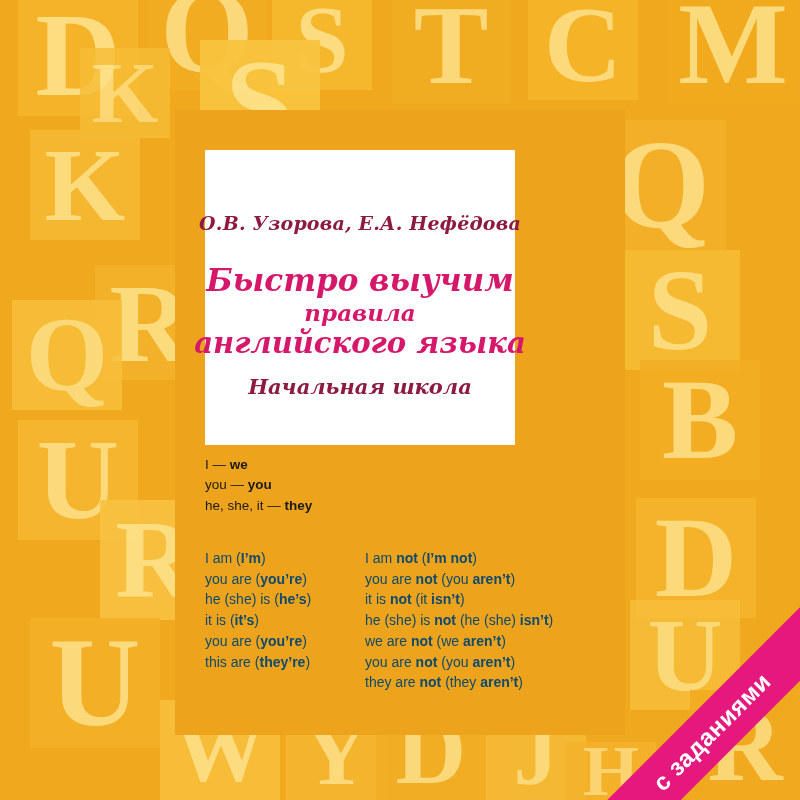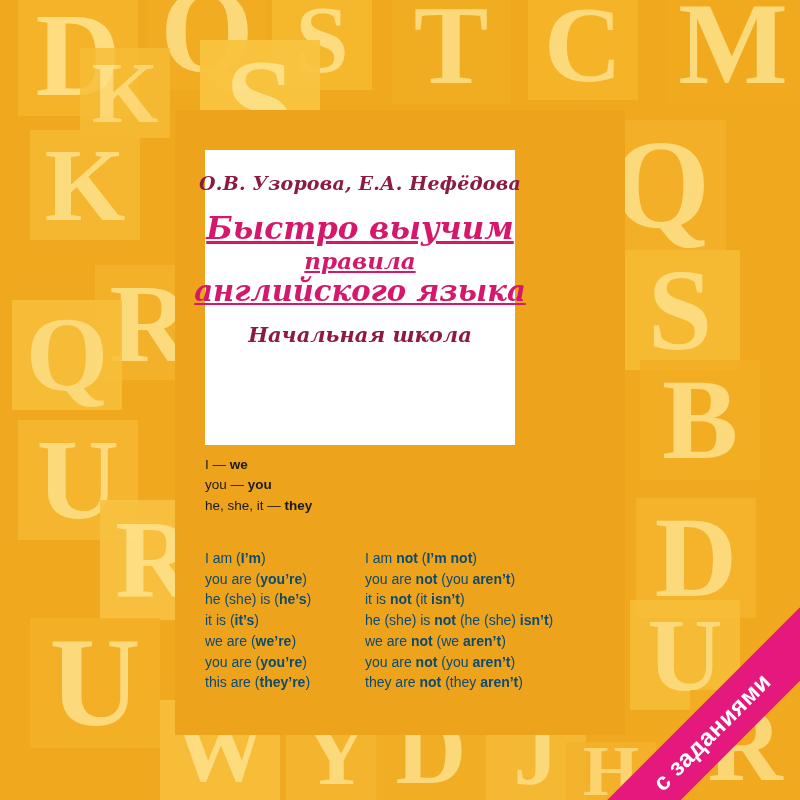--- a/index.html
+++ b/index.html
@@ -66,33 +66,33 @@
   }
 
   .authors {
     font-family: "DejaVu Serif", serif;
     font-style: italic;
     font-weight: 700;
     font-size: 19px;
     color: #8c1b3f;
     letter-spacing: 0.2px;
     white-space: nowrap;
+    margin-top: 40px;
   }
 
   .main-title {
-    margin-top: 16px;
+    margin-top: 28px;
     text-align: center;
     font-family: "DejaVu Serif", serif;
     font-style: italic;
     font-weight: 700;
     font-size: 30px;
     line-height: 1.18;
     color: #d6186b;
     padding: 0 8px;
-    text-decoration: underline;
   }
   .main-title .line { display: block; white-space: nowrap; }
   .main-title .line.l1 { font-size: 31px; }
   .main-title .line.l2 { font-size: 23px; }
   .main-title .line.l3 { font-size: 29px; }
 
   .subtitle {
     margin-top: 14px;
     font-family: "DejaVu Serif", serif;
     font-style: italic;
@@ -212,21 +212,20 @@
         </div>
     </div>
   </div>
 
   <div class="grammar-block-2">
     <div class="gb2-left" id="aff-col">
         <div class="ln"><span>I am (</span><span class="b">I’m</span><span>)</span></div>
         <div class="ln"><span>you are (</span><span class="b">you’re</span><span>)</span></div>
         <div class="ln"><span>he (she) is (</span><span class="b">he’s</span><span>)</span></div>
         <div class="ln"><span>it is (</span><span class="b">it’s</span><span>)</span></div>
-        <div class="ln"><span>we are (</span><span class="b">we’re</span><span>)</span></div>
         <div class="ln"><span>you are (</span><span class="b">you’re</span><span>)</span></div>
         <div class="ln"><span>this are (</span><span class="b">they’re</span><span>)</span></div>
       </div>
     <div class="gb2-right" id="neg-col">
         <div class="ln"><span>I am </span><span class="b">not</span><span> (</span><span class="b">I’m not</span><span>)</span></div>
         <div class="ln"><span>you are </span><span class="b">not</span><span> (you </span><span class="b">aren’t</span><span>)</span></div>
         <div class="ln"><span>it is </span><span class="b">not</span><span> (it </span><span class="b">isn’t</span><span>)</span></div>
         <div class="ln"><span>he (she) is </span><span class="b">not</span><span> (he (she) </span><span class="b">isn’t</span><span>)</span></div>
         <div class="ln"><span>we are </span><span class="b">not</span><span> (we </span><span class="b">aren’t</span><span>)</span></div>
         <div class="ln"><span>you are </span><span class="b">not</span><span> (you </span><span class="b">aren’t</span><span>)</span></div>

